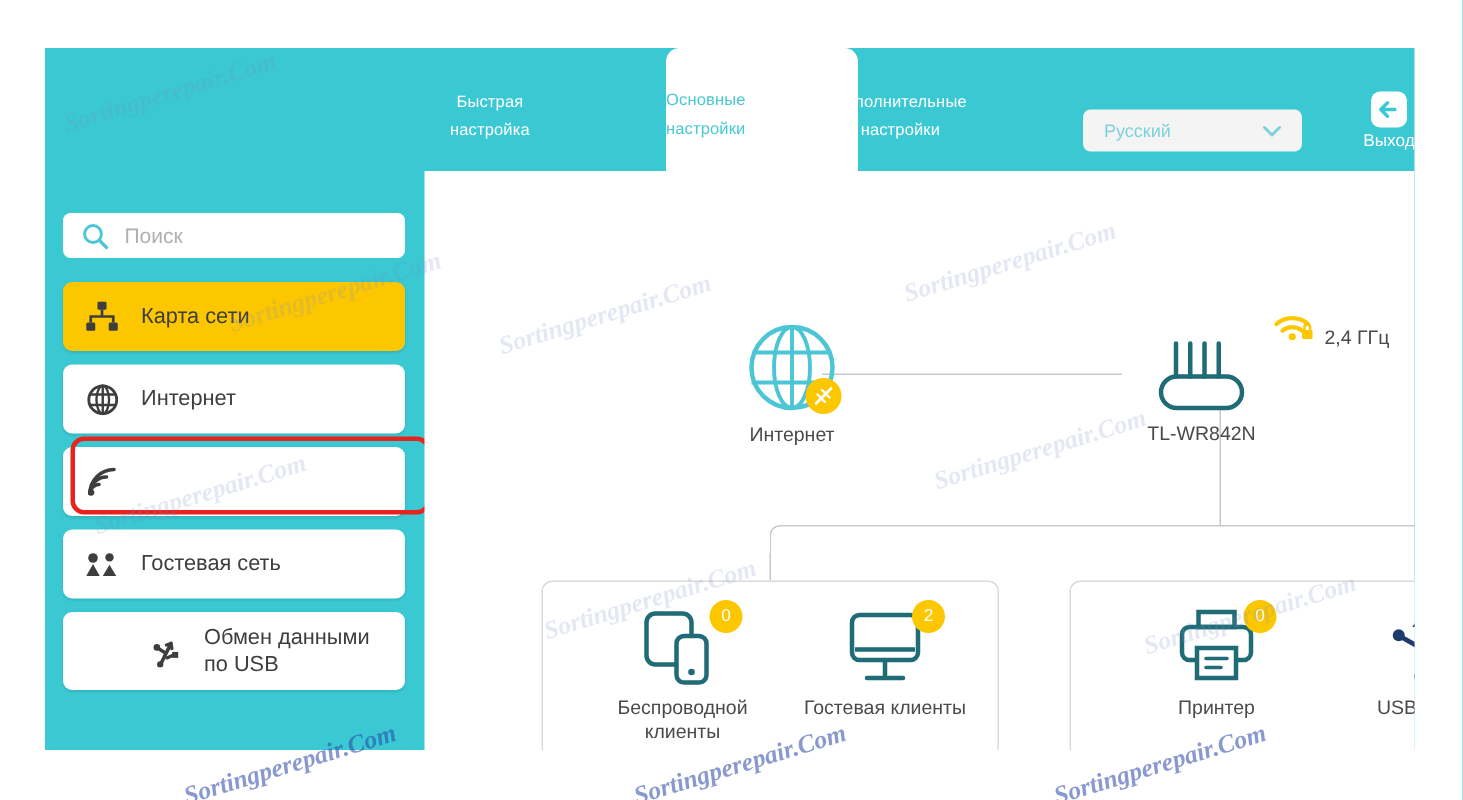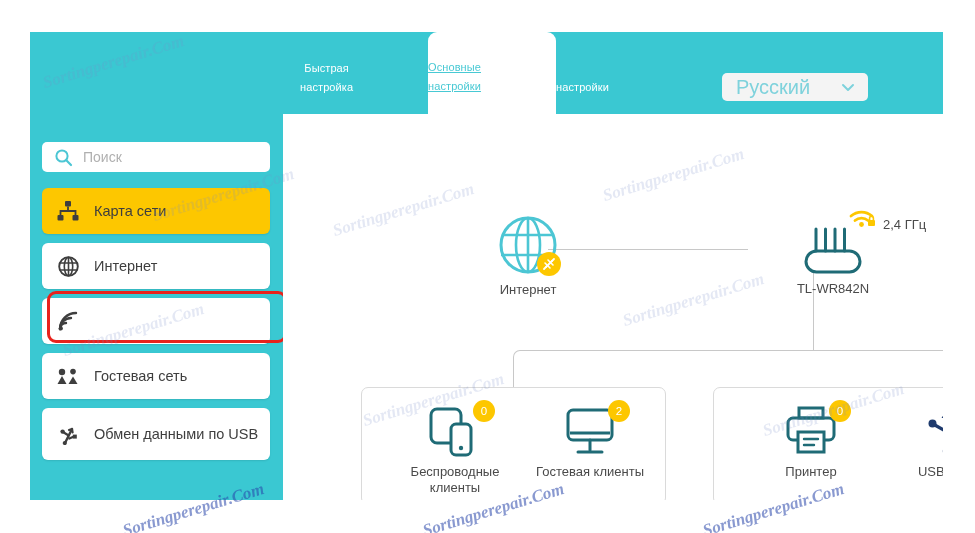--- a/index.html
+++ b/index.html
@@ -21,29 +21,29 @@
     position:absolute;top:0;height:82px;box-sizing:border-box;
     display:flex;align-items:center;justify-content:flex-start;text-align:center;
     color:#ffffff;font-size:11px;line-height:19px;letter-spacing:.1px;
     padding-top:10px;
   }
   .tab.active{
     background:#ffffff;color:#48c9d4;
     border-radius:9px 9px 0 0;padding-top:8px;
   }
   .tab-1{left:0;width:128px;}
-  .tab-2{left:128px;width:128px;text-decoration:underline;}
+  .tab-2{left:144px;width:128px;}
   .tab-3{left:256px;width:140px;}
   .lang{
     position:absolute;left:692px;top:41px;width:146px;height:28px;
     background:#f4f4f4;border-radius:5px;box-sizing:border-box;
     display:flex;align-items:center;
   }
   .lang-text{
-    font-size:20px;color:#7ed2dc;padding-left:14px;flex:1;
+    font-size:12px;color:#7ed2dc;padding-left:14px;flex:1;
   }
   .lang .chev{margin-right:12px;display:block;}
   .logout{
     position:absolute;left:869px;top:28px;width:54px;
     display:flex;flex-direction:column;align-items:center;
   }
   .logout .lbl{color:#ffffff;font-size:11.5px;margin-top:2px;}
   
   .sidebar{position:absolute;left:0;top:82px;width:253px;height:386px;text-decoration:underline;}
   .search{
@@ -57,21 +57,21 @@
   .mi{
     position:relative;width:228px;min-height:46px;background:#ffffff;
     border-radius:6px;margin-bottom:9px;display:flex;align-items:center;
     box-sizing:border-box;box-shadow:0 1px 2px rgba(0,0,0,.10);
   }
   .mi.active{background:#fdc700;}
   .mi .ic{
     width:52px;min-width:52px;display:flex;align-items:center;justify-content:center;
   }
   .mi .lbl{font-size:14.5px;color:#3e3e3e;line-height:18px;padding-right:10px;}
-  .mi.two{min-height:52px;}
+  .mi.two{min-height:52px;padding-left:42px;}
   .hl-box{
     position:absolute;left:5px;top:-7px;width:240px;height:52px;
     border:3px solid #e8221c;border-radius:9px;box-sizing:border-box;
     pointer-events:none;
   }
   
   .content{
     position:absolute;left:253px;top:82px;width:660px;height:386px;
     background:#ffffff;
   }
@@ -123,33 +123,40 @@
         </span>
       </div>
       <div class="tab tab-2 active">
         <span>
           <span>Основные</span><br>
           <span>настройки</span>
         </span>
       </div>
       <div class="tab tab-3">
         <span>
-          <br>
+          <span>Дополнительные</span><br>
           <span>настройки</span>
         </span>
       </div>
     </div>
 
     <div class="lang">
       <span class="lang-text">Русский</span>
       <svg class="chev" width="16" height="16" viewBox="0 0 16 16">
         <path d="M3 6 L8 11 L13 6" fill="none" stroke="#7ed2dc" stroke-width="2" stroke-linecap="round" stroke-linejoin="round"></path>
       </svg>
     </div>
 
+    <div class="logout">
+      <svg width="26" height="26" viewBox="0 0 26 26">
+        <rect x="1" y="1" width="24" height="24" rx="6" fill="#ffffff"></rect>
+        <path d="M17 13 H8.5 M12 8.5 L7.5 13 L12 17.5" fill="none" stroke="#3ac8d2" stroke-width="2.2" stroke-linecap="round" stroke-linejoin="round"></path>
+      </svg>
+      <span class="lbl">Выход</span>
+    </div>
   </div>
 
   <div class="sidebar">
 
     <div class="search">
       <svg class="mag" width="19" height="19" viewBox="0 0 19 19">
         <circle cx="8" cy="8" r="5.6" fill="none" stroke="#4cc6d4" stroke-width="2"></circle>
         <path d="M12.3 12.3 L17 17" stroke="#4cc6d4" stroke-width="2.2" stroke-linecap="round"></path>
       </svg>
       <span class="ph">Поиск</span>
@@ -243,21 +250,21 @@
           <svg width="14" height="14" viewBox="0 0 14 14">
             <path d="M4 10 L10 4" stroke="#ffffff" stroke-width="1.8" stroke-linecap="round"></path>
             <path d="M2 12 L4.6 9.4 M10 4 L12 2" stroke="#ffffff" stroke-width="1.8" stroke-linecap="round"></path>
             <path d="M6 3 L11 8 M3 6 L8 11" stroke="#ffffff" stroke-width="1.6" stroke-linecap="round"></path>
           </svg>
         </span>
       </div>
       <div class="cap">Интернет</div>
     </div>
 
-    <div class="node" style="left:492px;top:105px;width:116px;">
+    <div class="node" style="left:460px;top:105px;width:116px;">
       <div style="position:relative;width:70px;height:56px;">
         <svg width="70" height="56" viewBox="0 0 70 56">
           <rect x="8" y="32" width="54" height="21" rx="10.5" fill="none" stroke="#1f6b76" stroke-width="3"></rect>
           <path d="M18 32 V10 M27.5 32 V10 M37 32 V10 M46.5 32 V10" stroke="#1f6b76" stroke-width="3" stroke-linecap="round"></path>
         </svg>
       </div>
       <div class="cap">TL-WR842N</div>
     </div>
 
     <svg width="30" height="24" viewBox="0 0 30 24" style="position:absolute;left:565px;top:90px;">
@@ -274,21 +281,21 @@
       <div class="node" style="left:38px;top:18px;width:110px;">
         <div style="position:relative;width:56px;height:52px;">
           <svg width="56" height="52" viewBox="0 0 56 52">
             <rect x="4" y="3" width="30" height="34" rx="6" fill="none" stroke="#1f6b76" stroke-width="3"></rect>
             <rect x="24" y="18" width="20" height="31" rx="5" fill="#ffffff" stroke="#1f6b76" stroke-width="3"></rect>
             <circle cx="34" cy="42" r="2.2" fill="#1f6b76"></circle>
           </svg>
           <span class="badge" style="right:-12px;top:-6px;">0</span>
         </div>
         <div class="cap">
-          <span>Беспроводные</span><br>
+          <span>Беспроводной</span><br>
           <span>клиенты</span>
         </div>
       </div>
 
       <div class="node" style="left:168px;top:18px;width:120px;">
         <div style="position:relative;width:56px;height:52px;">
           <svg width="56" height="52" viewBox="0 0 56 52">
             <rect x="6" y="4" width="44" height="30" rx="5" fill="none" stroke="#1f6b76" stroke-width="3"></rect>
             <path d="M8 27 H48" stroke="#1f6b76" stroke-width="3"></path>
             <path d="M28 34 V44 M16 46 H40" stroke="#1f6b76" stroke-width="3" stroke-linecap="round"></path>

